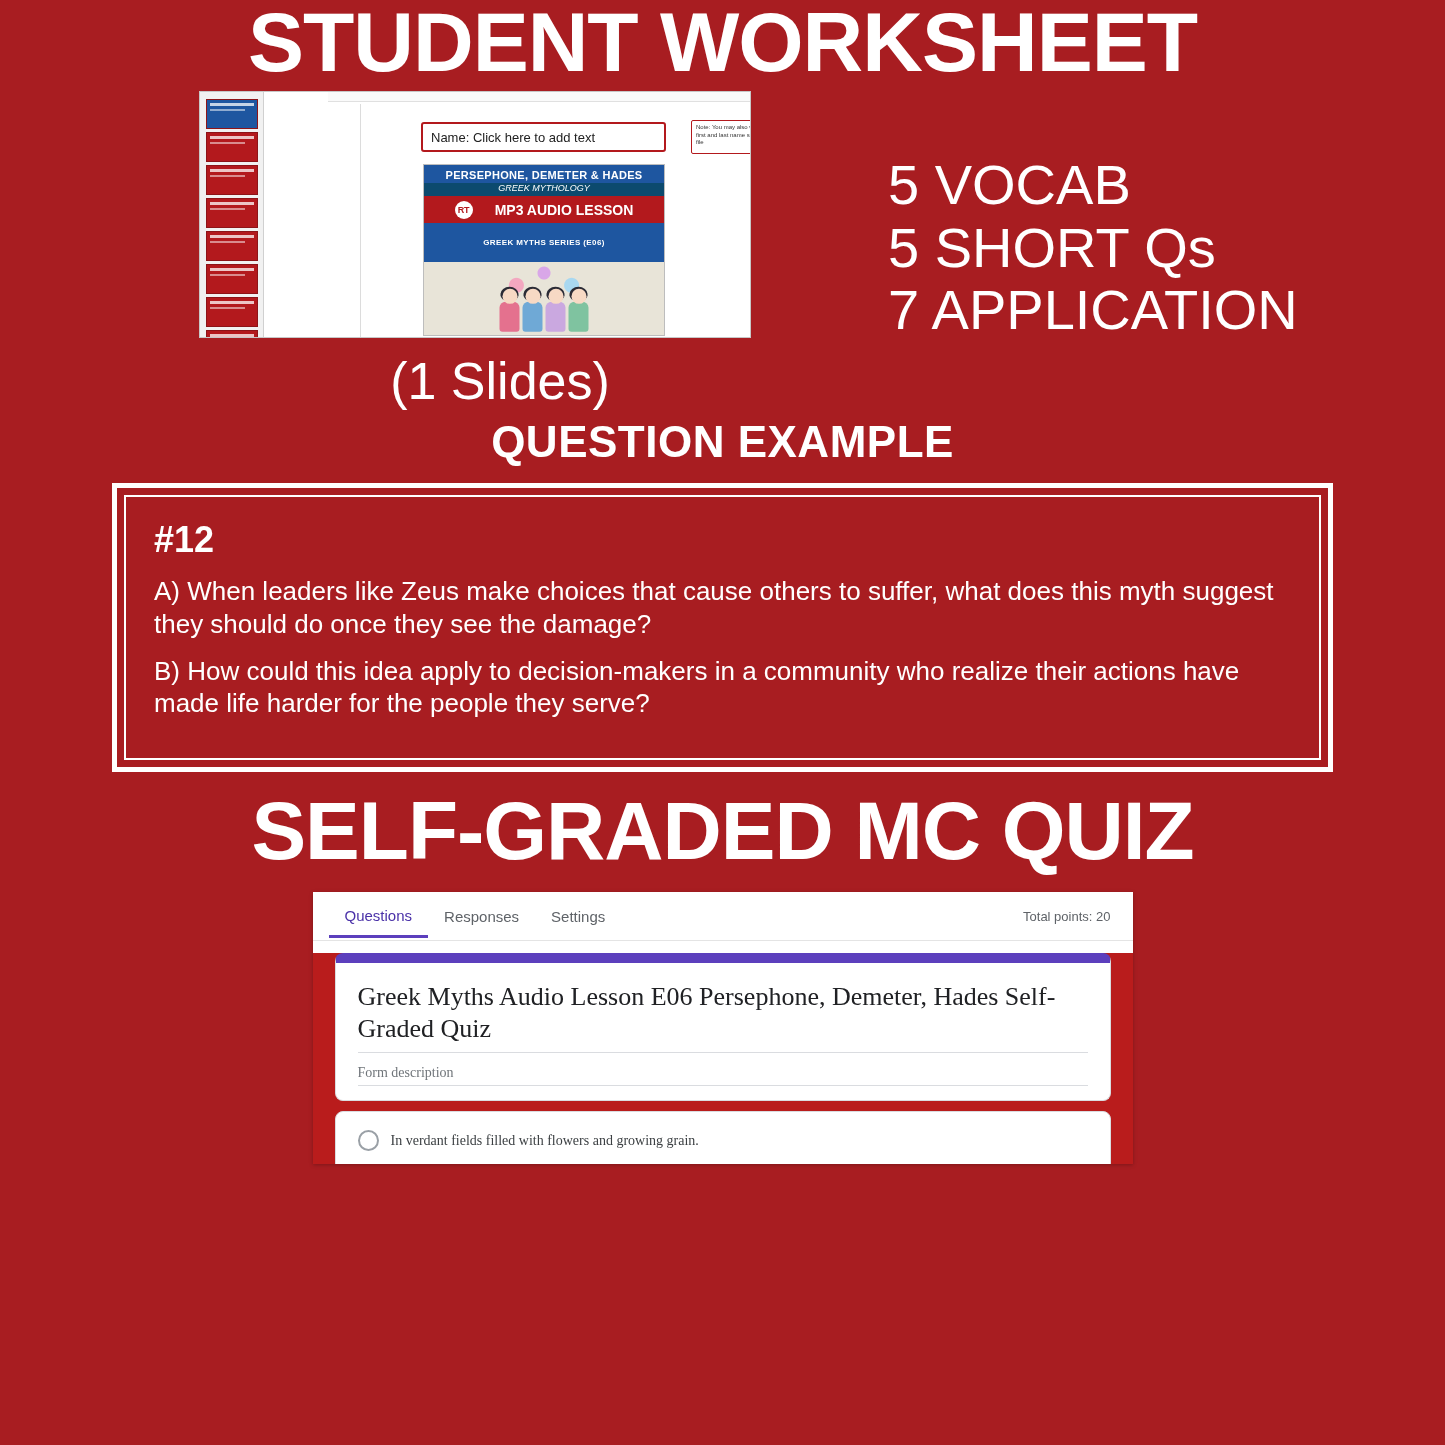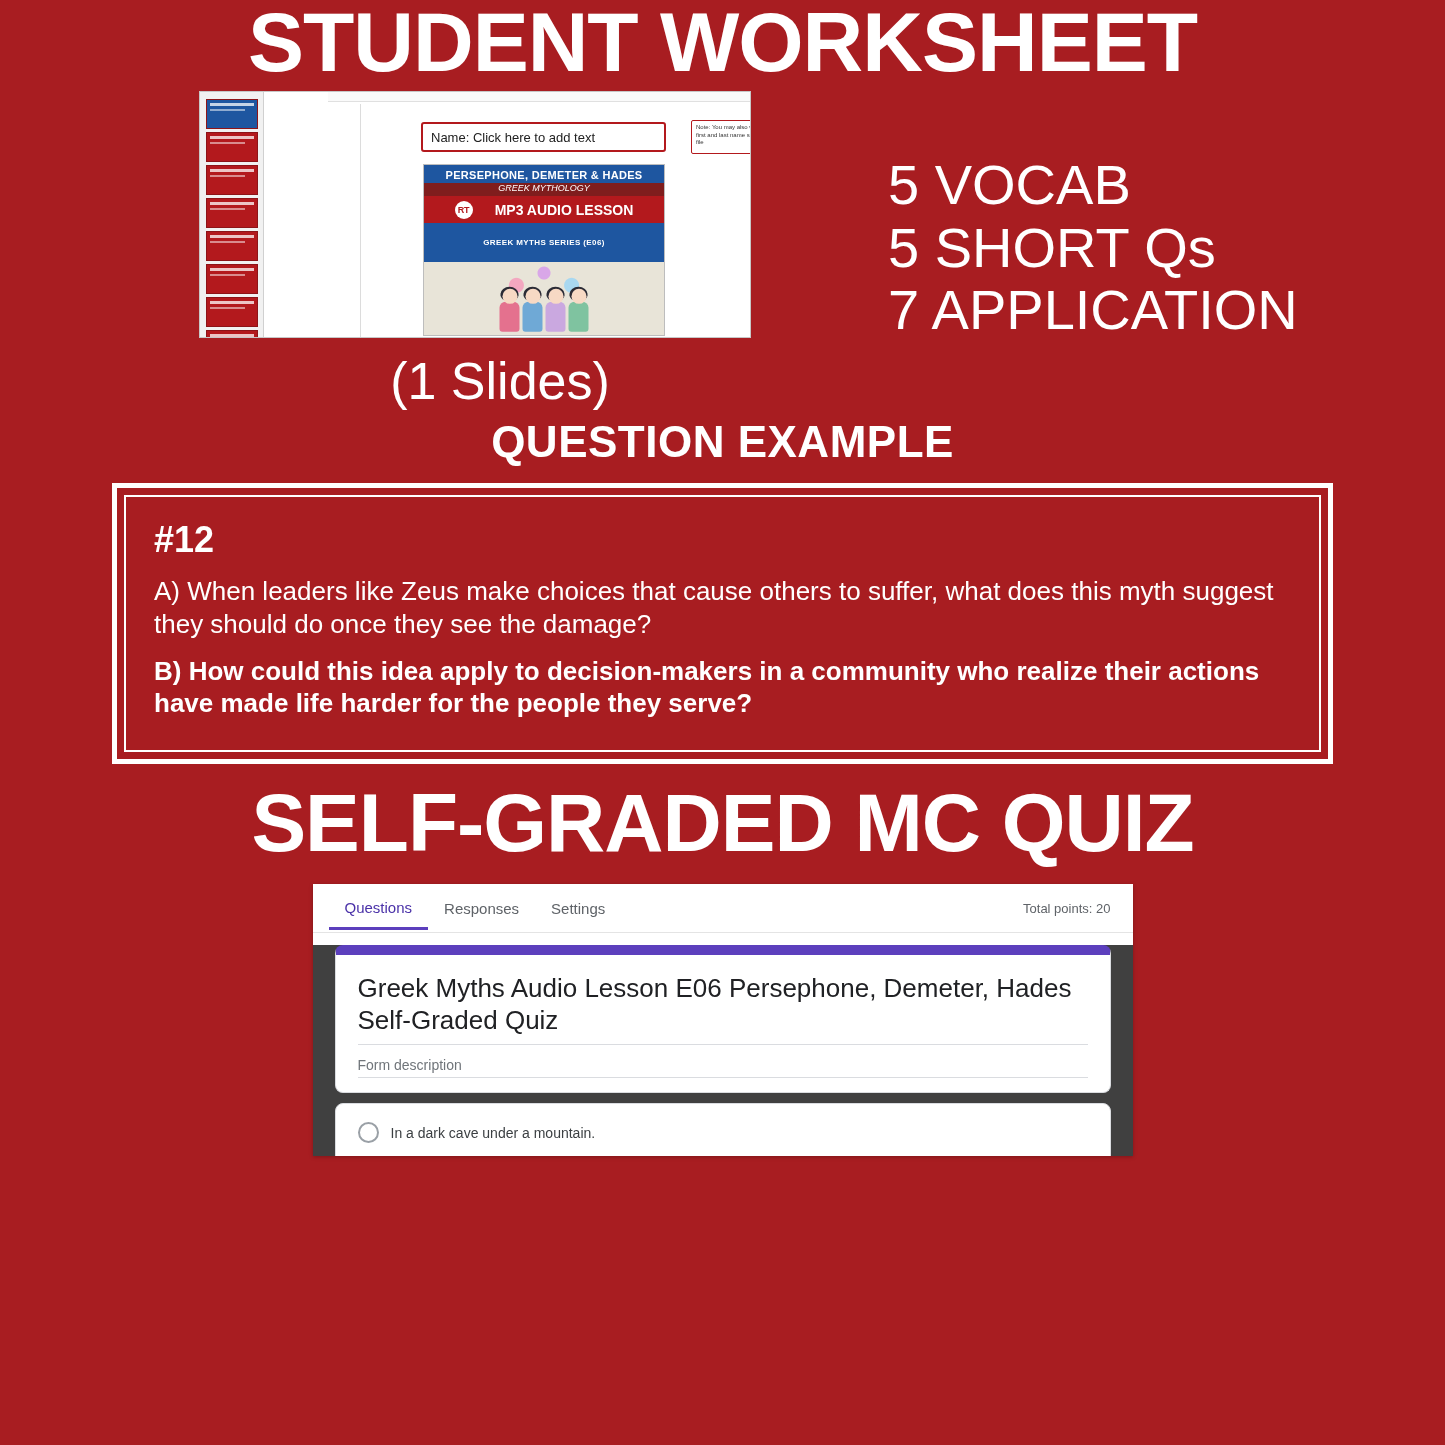--- a/index.html
+++ b/index.html
@@ -140,21 +140,21 @@
   .cover-band-blue {
     background: #1e56a0;
     color: #fff;
     text-align: center;
     font-size: 11px;
     font-weight: bold;
     padding: 4px 2px 2px;
     letter-spacing: .3px;
   }
   .cover-sub {
-    background: #7f1d1d;
+    background: #0c4a6e;
     color: #fff;
     text-align: center;
     font-size: 9px;
     font-style: italic;
     padding-bottom: 3px;
   }
   .cover-red {
     background: #b3191d;
     color: #fff;
     text-align: center;
@@ -286,21 +286,21 @@
   .q-num {
     font-size: 36px;
     font-weight: bold;
     margin-bottom: 14px;
   }
   .q-text {
     font-size: 26px;
     line-height: 1.26;
     margin-bottom: 14px;
   }
-  .q-text:last-child { margin-bottom: 4px; font-weight: bold; }
+  .q-text:last-child { margin-bottom: 12px; }
 
   
   .quiz-title {
     text-align: center;
     color: #ffffff;
     font-size: 82px;
     font-weight: bold;
     letter-spacing: -1px;
     margin-top: 12px;
   }
@@ -332,24 +332,25 @@
     color: #4a31a8;
     border-bottom: 3px solid #5c3fbd;
     font-weight: normal;
   }
   .total-points {
     font-size: 13px;
     color: #5f6368;
     padding-right: 6px;
   }
   .form-body {
-    background: #404040;
+    background: #b91c1c;
     padding: 0 22px;
     height: 282px;
     box-sizing: border-box;
+    font-family: Liberation Serif, serif;
   }
   .form-card {
     background: #ffffff;
     border: 1px solid #dadce0;
     border-radius: 8px;
     margin-top: 12px;
     padding: 22px 22px 14px 22px;
     position: relative;
     overflow: hidden;
   }
@@ -526,19 +527,23 @@
 
     <div class="form-card header-card">
       <div class="form-title">Greek Myths Audio Lesson E06 Persephone, Demeter, Hades Self-Graded Quiz</div>
       <div class="form-desc">Form description</div>
     </div>
 
     <div class="form-card q-card">
 
       <div class="option">
         <span class="radio"></span>
+        <span class="option-label">In verdant fields filled with flowers and growing grain.</span>
+      </div>
+      <div class="option">
+        <span class="radio"></span>
         <span class="option-label">In a dark cave under a mountain.</span>
       </div>
 
     </div>
 
   </div>
 </div>
 
 </body></html>

